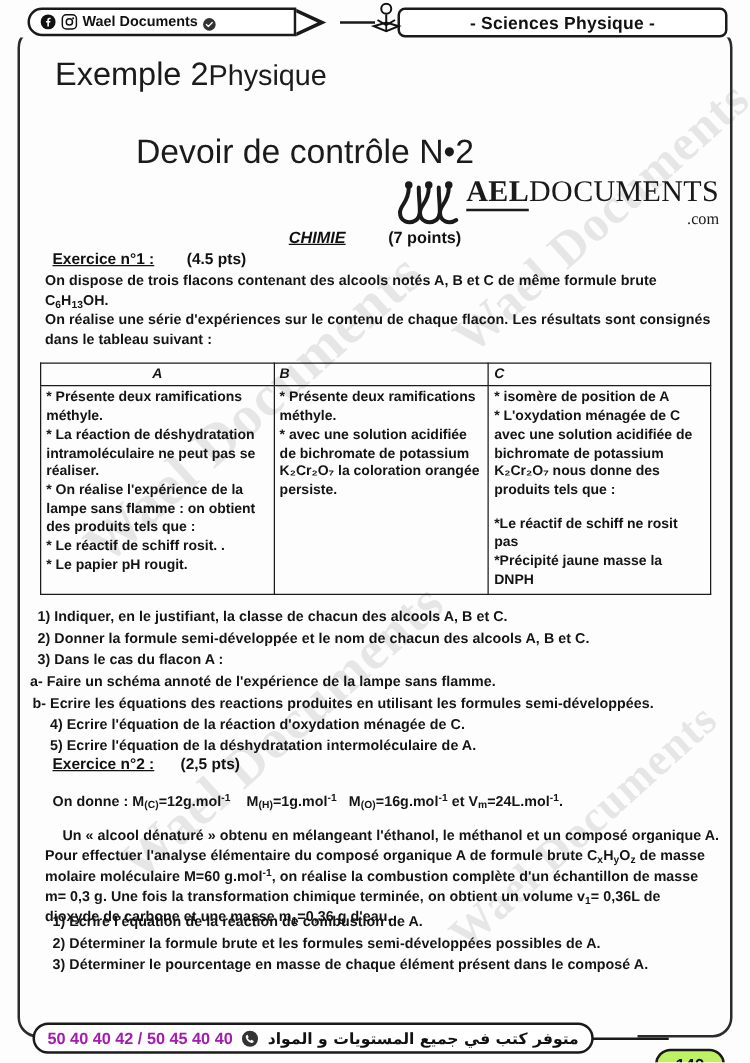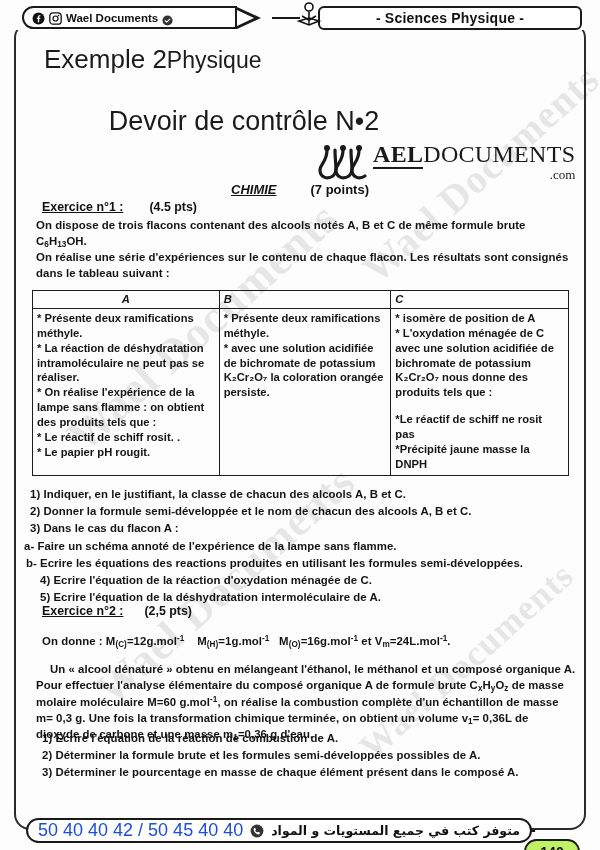--- a/index.html
+++ b/index.html
@@ -231,21 +231,21 @@
     z-index: 6;
     direction: rtl;
   }
   .foot-ar {
     font-size: 12.5px; font-weight: bold; color: #111;
     font-family: "DejaVu Sans", sans-serif;
     white-space: nowrap;
   }
   .ico-phone { width: 14px; height: 14px; flex: none; }
   .foot-phone {
-    font-size: 18px; font-weight: normal; color: #1d4ed8;
+    font-size: 13px; font-weight: bold; color: #a21caf;
     white-space: nowrap; direction: ltr;
   }
   .foot-line {
     position: absolute; left: 330px; top: 830px;
     width: 205px; height: 2px; background: #1a1a1a; z-index: 4;
   }
   .pagenum {
     position: absolute; left: 524px; top: 818px;
     width: 56px; height: 25px;
     border: 2px solid #1a1a1a;

